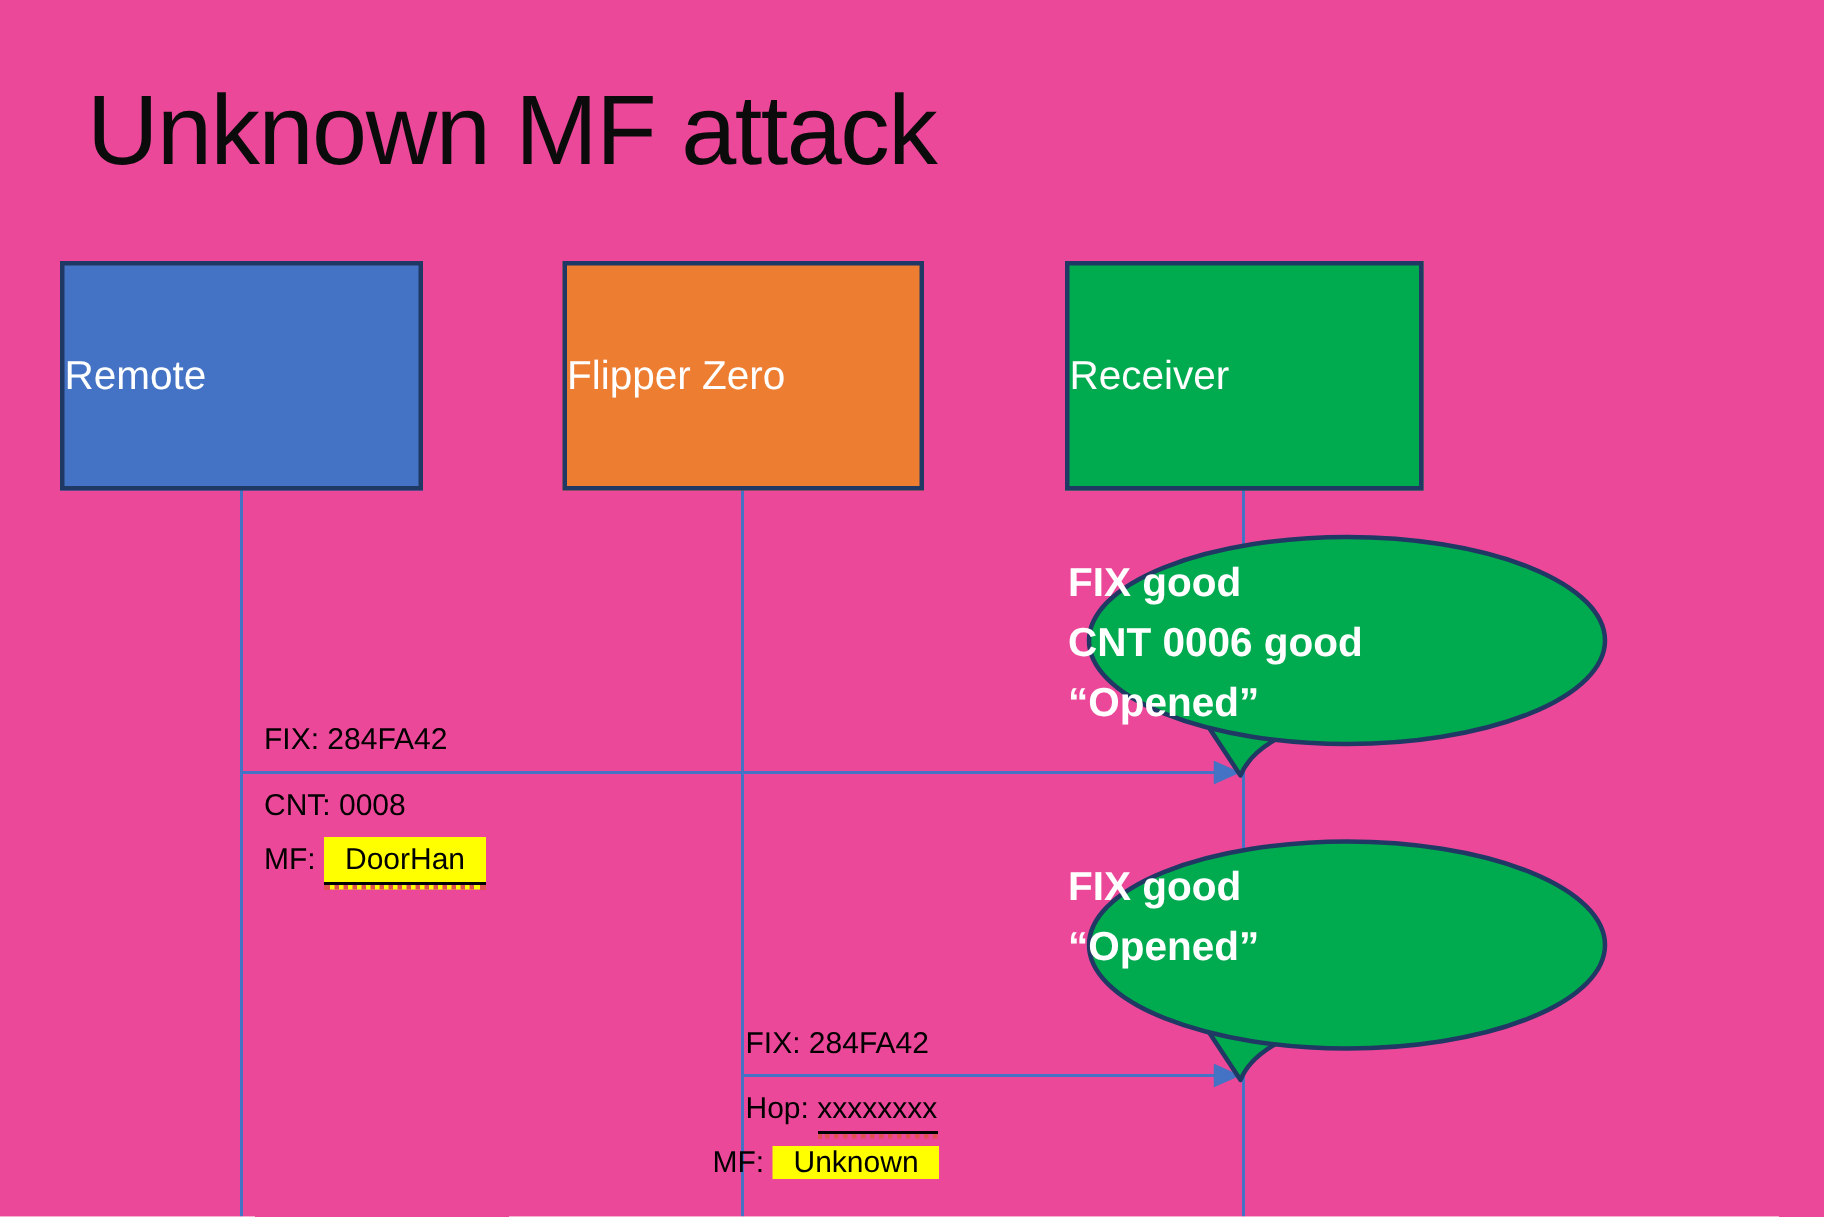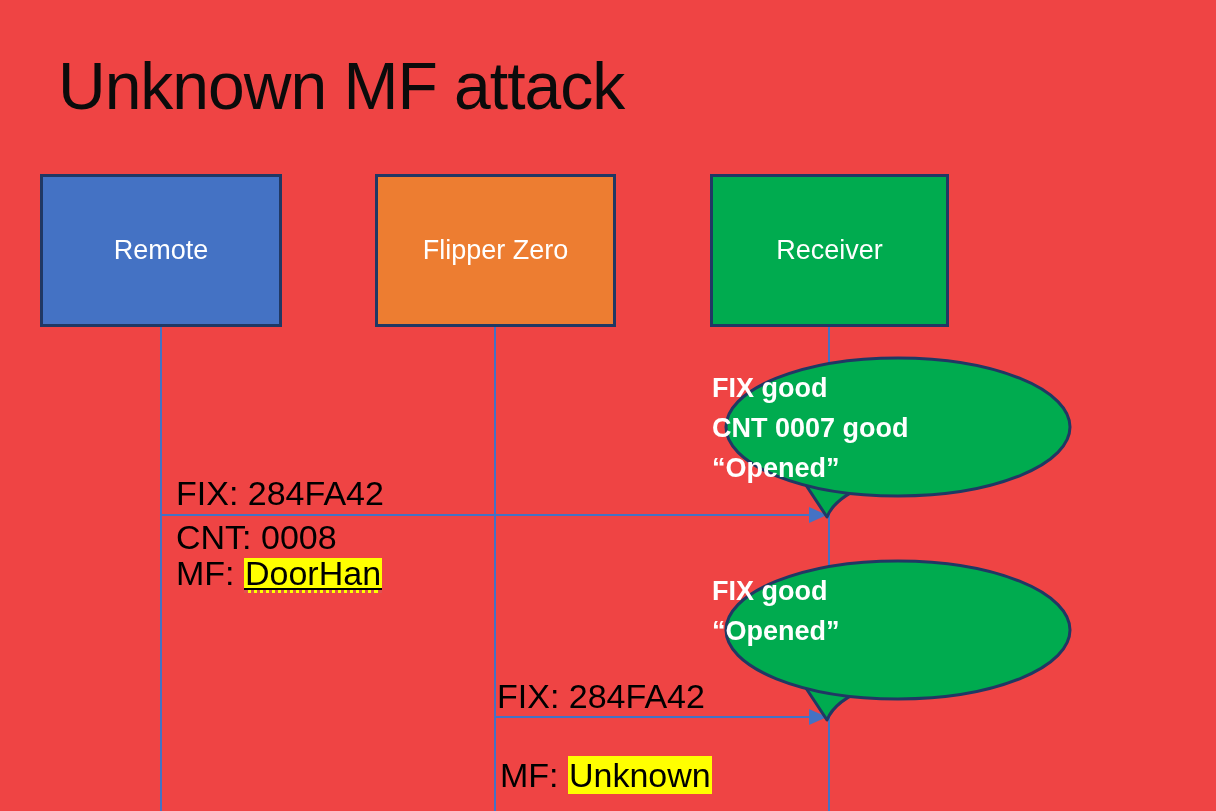--- a/index.html
+++ b/index.html
@@ -1,50 +1,50 @@
 <!DOCTYPE html>
 <html style="--blue: #4472C4; --orange: #ED7D31; --green: #00AB4F; --navy: #203864; --lineblue: #4472C4; --highlight: #FFFF00; --squiggle: #E05252; --bubble_text: #FFFFFF; --label_text: #000000; --title_text: #0B0B0B;"><head>
 <meta charset="utf-8">
 <style>
   html,body{margin:0;padding:0;background:#fff;}
   .slide{
-    position:relative;width:1216px;height:811px;background:#ef4444;
+    position:relative;width:1216px;height:811px;background:#ec4899;
     font-family:"Liberation Sans",sans-serif;overflow:hidden;
   }
   .title{
     position:absolute;left:58px;top:4px;font-size:66px;font-weight:300;
     letter-spacing:-1px;color:var(--title_text,#0b0b0b);white-space:nowrap;
   }
   .actor{
     position:absolute;top:174px;height:153px;box-sizing:border-box;
-    border:3px solid var(--navy,#203864);display:flex;align-items:center;justify-content:center;
+    border:3px solid var(--navy,#203864);display:flex;align-items:center;justify-content:flex-start;
     color:#fff;font-size:27px;z-index:2;
   }
   .actor-remote{left:40px;width:242px;background:var(--blue,#4472C4);}
   .actor-flipper{left:375px;width:241px;background:var(--orange,#ED7D31);}
   .actor-receiver{left:710px;width:239px;background:var(--green,#00AB4F);}
   .lifeline{
     position:absolute;top:326px;height:485px;width:2px;
     background:var(--lineblue,#4472C4);z-index:1;
   }
   .msg-line{
     position:absolute;height:2px;background:var(--lineblue,#4472C4);z-index:2;
   }
   .arrowhead{position:absolute;z-index:2;}
   .bubble{position:absolute;z-index:3;}
   .bubble path,.bubble ellipse{fill:var(--green,#00AB4F);stroke:var(--navy,#203864);}
   .callout-text{
     position:absolute;left:712px;width:372px;text-align:left;z-index:4;
     color:var(--bubble_text,#fff);font-size:27px;font-weight:600;line-height:40px;
   }
   .label{
-    position:absolute;font-size:34px;line-height:30px;color:var(--label_text,#000);
+    position:absolute;font-size:20px;line-height:30px;color:var(--label_text,#000);
     z-index:4;white-space:nowrap;text-align:right;
   }
-  .hl{background:var(--highlight,#FFFF00);padding:0 1px;}
+  .hl{background:var(--highlight,#FFFF00);padding:0 14px;}
   .squig{
     display:inline-block;padding-bottom:2px;
     border-bottom:3px dotted var(--squiggle,#E05252);
     box-shadow:inset 0 -4px 0 -2px #000;
   }
 </style>
 </head>
 <body>
 
 <div class="slide">
@@ -74,33 +74,34 @@
   <svg class="arrowhead" style="left:809px;top:709px" width="19" height="17" viewBox="0 0 19 17">
     <polygon points="0,0 18,8 0,16" fill="#4472C4"></polygon>
   </svg>
 
   <svg class="bubble" style="left:712px;top:350px" width="372" height="176" viewBox="0 0 372 176">
     <path d="M 84 120 L 115 167 Q 123 147 158 134 Q 120 118 84 120 Z" stroke-width="3" stroke-linejoin="round"></path>
     <ellipse cx="186" cy="77" rx="172" ry="69" stroke-width="3"></ellipse>
   </svg>
   <div class="callout-text" style="top:368px">
     <div>FIX good</div>
-    <div>CNT 0007 good</div>
+    <div>CNT 0006 good</div>
     <div>“Opened”</div>
   </div>
 
   <svg class="bubble" style="left:712px;top:553px" width="372" height="176" viewBox="0 0 372 176">
     <path d="M 84 120 L 115 167 Q 123 147 158 134 Q 120 118 84 120 Z" stroke-width="3" stroke-linejoin="round"></path>
     <ellipse cx="186" cy="77" rx="172" ry="69" stroke-width="3"></ellipse>
   </svg>
   <div class="callout-text" style="top:571px">
     <div>FIX good</div>
     <div>“Opened”</div>
   </div>
 
   <div class="label" style="left:176px;top:478px">FIX: 284FA42</div>
   <div class="label" style="left:176px;top:522px">CNT: 0008</div>
   <div class="label" style="left:176px;top:558px"><span>MF: </span><span class="hl squig">DoorHan</span></div>
 
   <div class="label" style="left:497px;top:681px">FIX: 284FA42</div>
-  <div class="label" style="left:500px;top:760px"><span>MF: </span><span class="hl">Unknown</span></div>
+  <div class="label" style="left:497px;top:724px"><span>Hop: </span><span class="squig">xxxxxxxx</span></div>
+  <div class="label" style="left:475px;top:760px"><span>MF: </span><span class="hl">Unknown</span></div>
 
 </div>
 
 </body></html>

